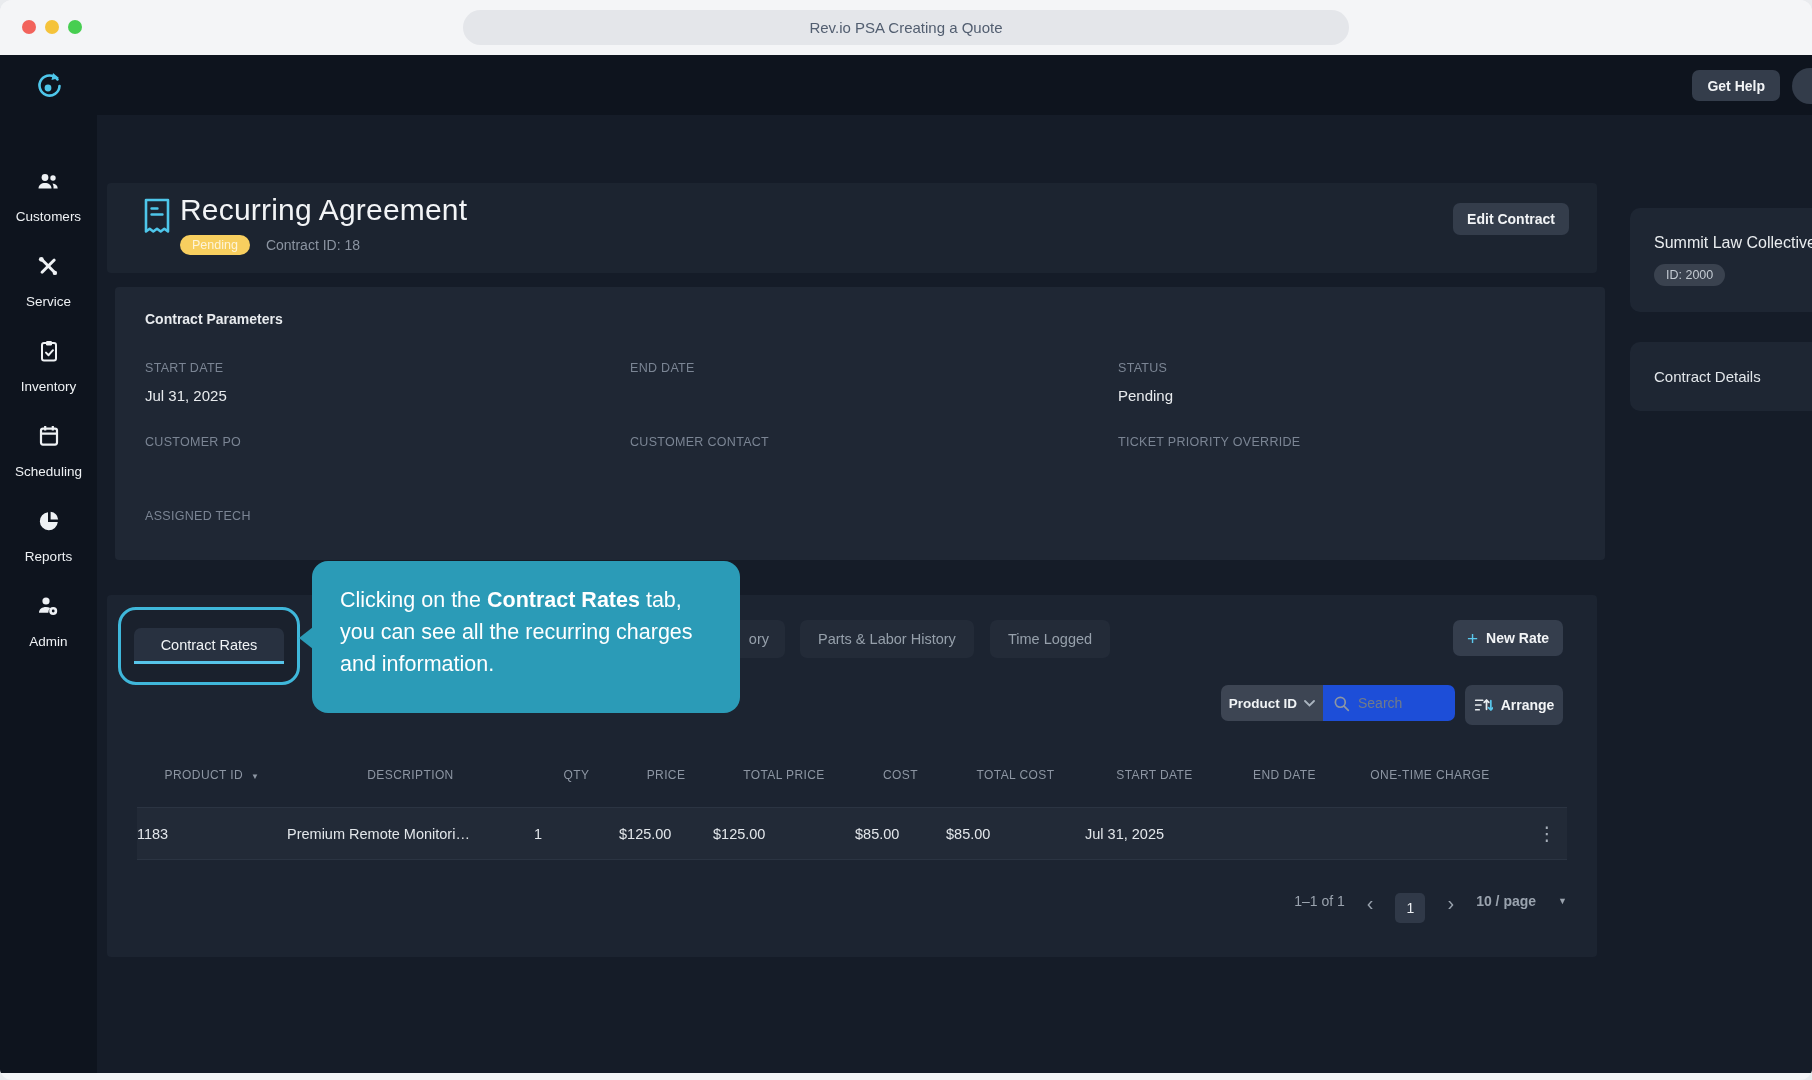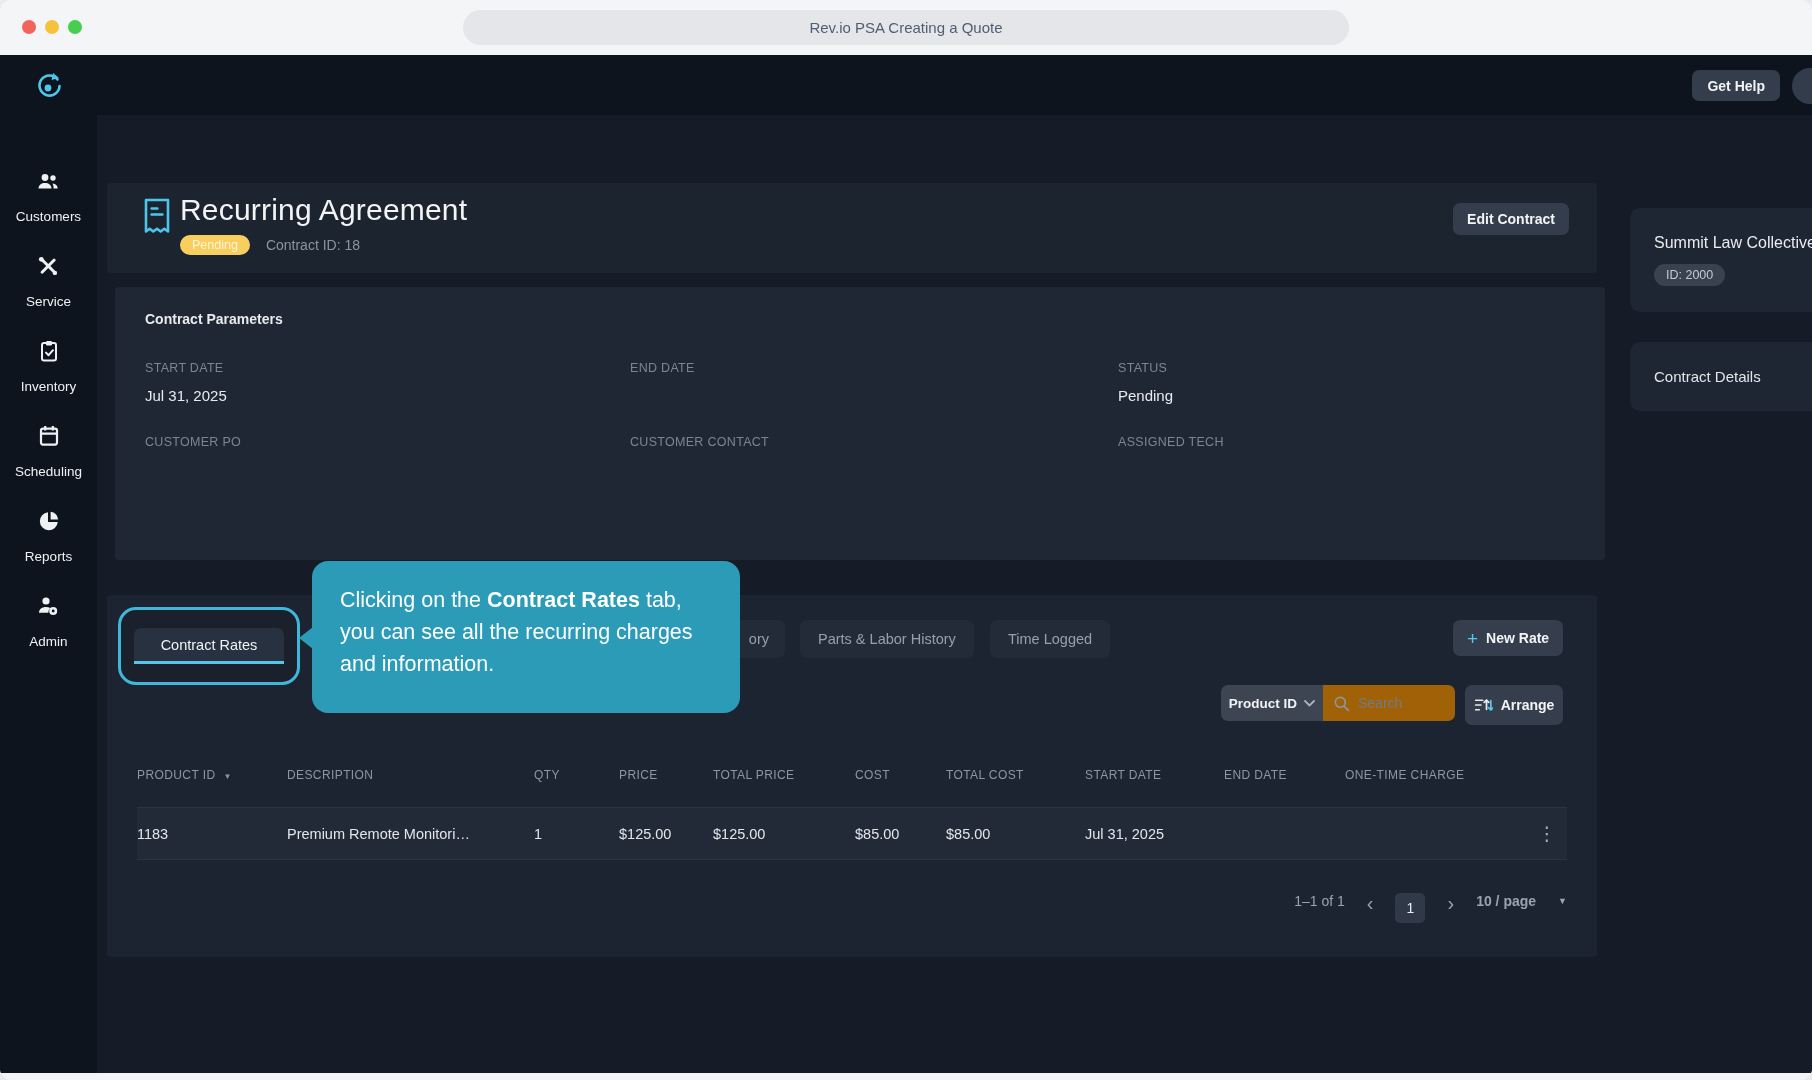--- a/index.html
+++ b/index.html
@@ -70,33 +70,33 @@
   .tab.t-parts { left:693px; }
   .tab.t-time  { left:883px; }
   .newrate { position:absolute; left:1346px; top:25px; height:36px; padding:0 14px;
     background:#353e4d; border:none; border-radius:7px; color:#f2f4f6; font-weight:bold;
     font-size:14px; font-family:inherit; display:flex; align-items:center; gap:8px; cursor:pointer; }
   .newrate .plus { color:#5ac8ec; font-size:19px; font-weight:normal; line-height:1; }
 
   .dd { position:absolute; left:1114px; top:90px; width:102px; height:36px; background:#3d4553;
     border-radius:7px 0 0 7px; display:flex; align-items:center; justify-content:center; gap:7px;
     color:#f0f3f5; font-size:13.5px; font-weight:bold; cursor:pointer; }
-  .searchbox { position:absolute; left:1216px; top:90px; width:132px; height:36px; background:#a16207;
+  .searchbox { position:absolute; left:1216px; top:90px; width:132px; height:36px; background:#1d4ed8;
     border-radius:0 7px 7px 0; display:flex; align-items:center; padding:0 10px; gap:8px; }
   .searchbox input { background:transparent; border:none; outline:none; width:86px;
     color:#dfe3e8; font-size:14px; font-family:inherit; }
   .searchbox input::placeholder { color:#717b89; }
   .arrange { position:absolute; left:1358px; top:90px; width:98px; height:40px;
     background:#353e4d; border:none; border-radius:7px; color:#f2f4f6; font-weight:bold;
     font-size:14px; font-family:inherit; display:flex; align-items:center; justify-content:center;
     gap:8px; cursor:pointer; }
 
   .tbl { margin:165px 30px 0 30px; }
   .trow { display:flex; align-items:center; }
-  .thead { height:30px; color:#8d96a3; font-size:12px; letter-spacing:.4px; }
+  .thead { height:30px; color:#8d96a3; font-size:12px; letter-spacing:.4px;text-align:center; }
   .tdata { margin-top:17px; height:53px; background:#222a37; border-top:1px solid #2b3442;
     border-bottom:1px solid #2b3442; color:#e2e6ea; font-size:14.5px; }
   .c0{width:150px;} .c1{width:247px;} .c2{width:85px;} .c3{width:94px;} .c4{width:142px;}
   .c5{width:91px;} .c6{width:139px;} .c7{width:139px;} .c8{width:121px;} .c9{width:170px;}
   .cfill{flex:1;} .ckebab{width:40px; text-align:center;}
   .cell { white-space:nowrap; overflow:hidden; }
   .sortcaret { font-size:8px; color:#8d96a3; margin-left:8px; }
   .kebab { color:#a6aeb9; font-size:19px; letter-spacing:0; cursor:pointer; line-height:1; }
 
   .pager { display:flex; align-items:flex-start; justify-content:flex-end; gap:20px;
@@ -254,20 +254,24 @@
           <div class="field">
             <div class="flabel">STATUS</div>
             <div class="fvalue">Pending</div>
           </div>
           <div class="field">
             <div class="flabel">CUSTOMER PO</div>
             <div class="fvalue"></div>
           </div>
           <div class="field">
             <div class="flabel">CUSTOMER CONTACT</div>
+            <div class="fvalue"></div>
+          </div>
+          <div class="field">
+            <div class="flabel">TICKET PRIORITY OVERRIDE</div>
             <div class="fvalue"></div>
           </div>
           <div class="field">
             <div class="flabel">ASSIGNED TECH</div>
             <div class="fvalue"></div>
           </div>
         </div>
       </div>
 
       <div class="panel tpanel">

